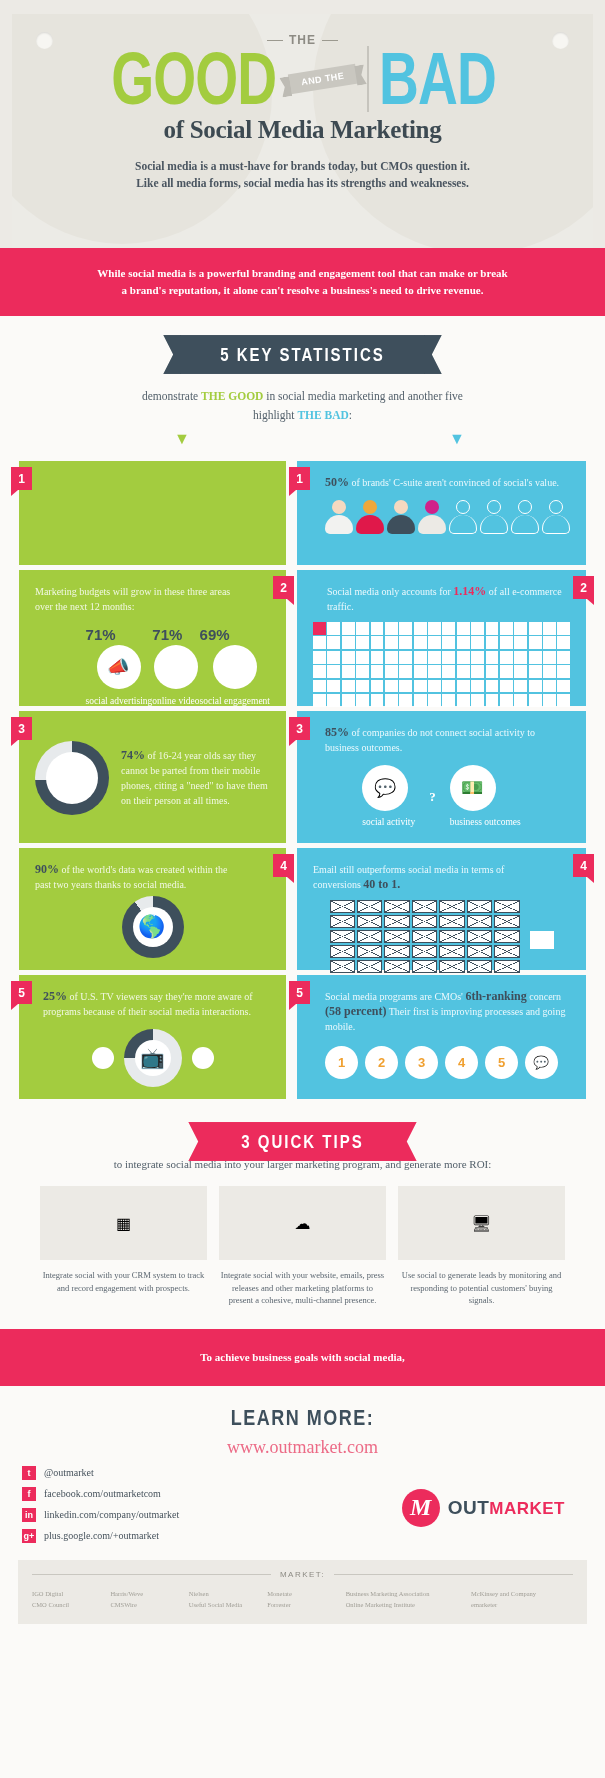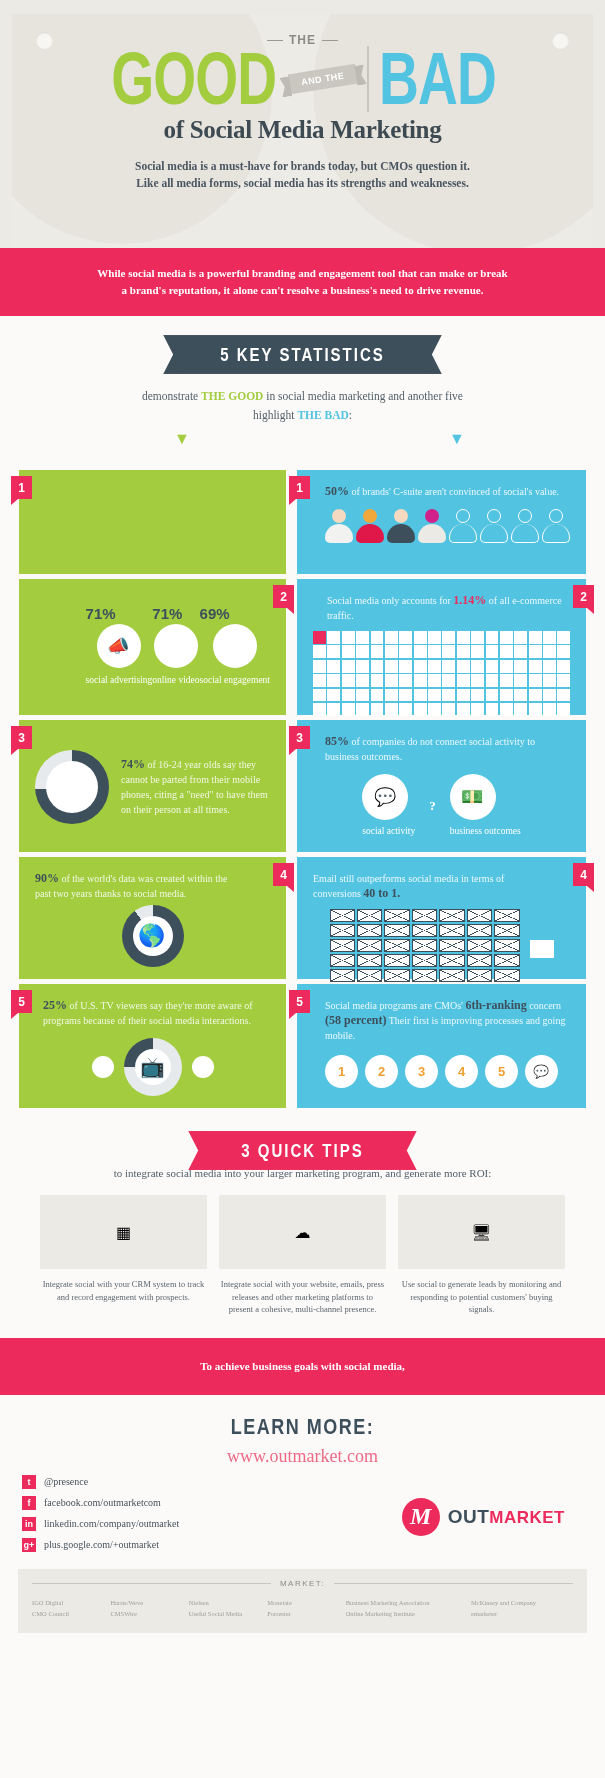--- a/index.html
+++ b/index.html
@@ -85,21 +85,21 @@
   }
 
   
   .red-band{
     background:#ec2b5c; color:#fff; text-align:center;
     font-weight:bold; font-size:11px; line-height:17px;
     padding:17px 60px;
   }
 
   
-  .stats-head{ text-align:center; padding:22px 0 15px; background:#fbfaf8; }
+  .stats-head{ text-align:center; padding:22px 0 6px; background:#fbfaf8; }
   .banner-tag{
     display:inline-block; position:relative;
     background:#3e4f5c; color:#fff;
     font-family:"Liberation Sans", sans-serif; font-weight:bold;
     font-size:15px; letter-spacing:2px;
     padding:8px 40px;
     transform:scaleY(1.18);
   }
   .banner-tag:before, .banner-tag:after{
     content:""; position:absolute; top:0; width:18px; height:100%;
@@ -320,20 +320,21 @@
   <div class="grid">
 
     <div class="col">
 
       <div class="card g" style="height:104px">
         <div class="num left">1</div>
       </div>
 
       <div class="card g" style="height:136px">
         <div class="num right">2</div>
+        <div class="ctext" style="width:200px">Marketing budgets will grow in these three areas over the next 12 months:</div>
         <div class="pcts">
           <div class="pct">
             <div class="v">71%</div>
             <div class="circ">📣</div>
             <div class="lbl">social advertising</div>
           </div>
           <div class="pct">
             <div class="v">71%</div>
             <div class="circ">▶</div>
             <div class="lbl">online video</div>
@@ -666,21 +667,21 @@
 
   <div class="learn">
     <div><span class="lm">LEARN MORE:</span></div>
     <div class="url">www.outmarket.com</div>
   </div>
 
   <div class="social-block">
     <div class="slist">
       <div class="srow">
         <span class="sicon">t</span>
-        <span class="stxt">@presence</span>
+        <span class="stxt">@outmarket</span>
       </div>
       <div class="srow">
         <span class="sicon">f</span>
         <span class="stxt">facebook.com/outmarketcom</span>
       </div>
       <div class="srow">
         <span class="sicon">in</span>
         <span class="stxt">linkedin.com/company/outmarket</span>
       </div>
       <div class="srow">

